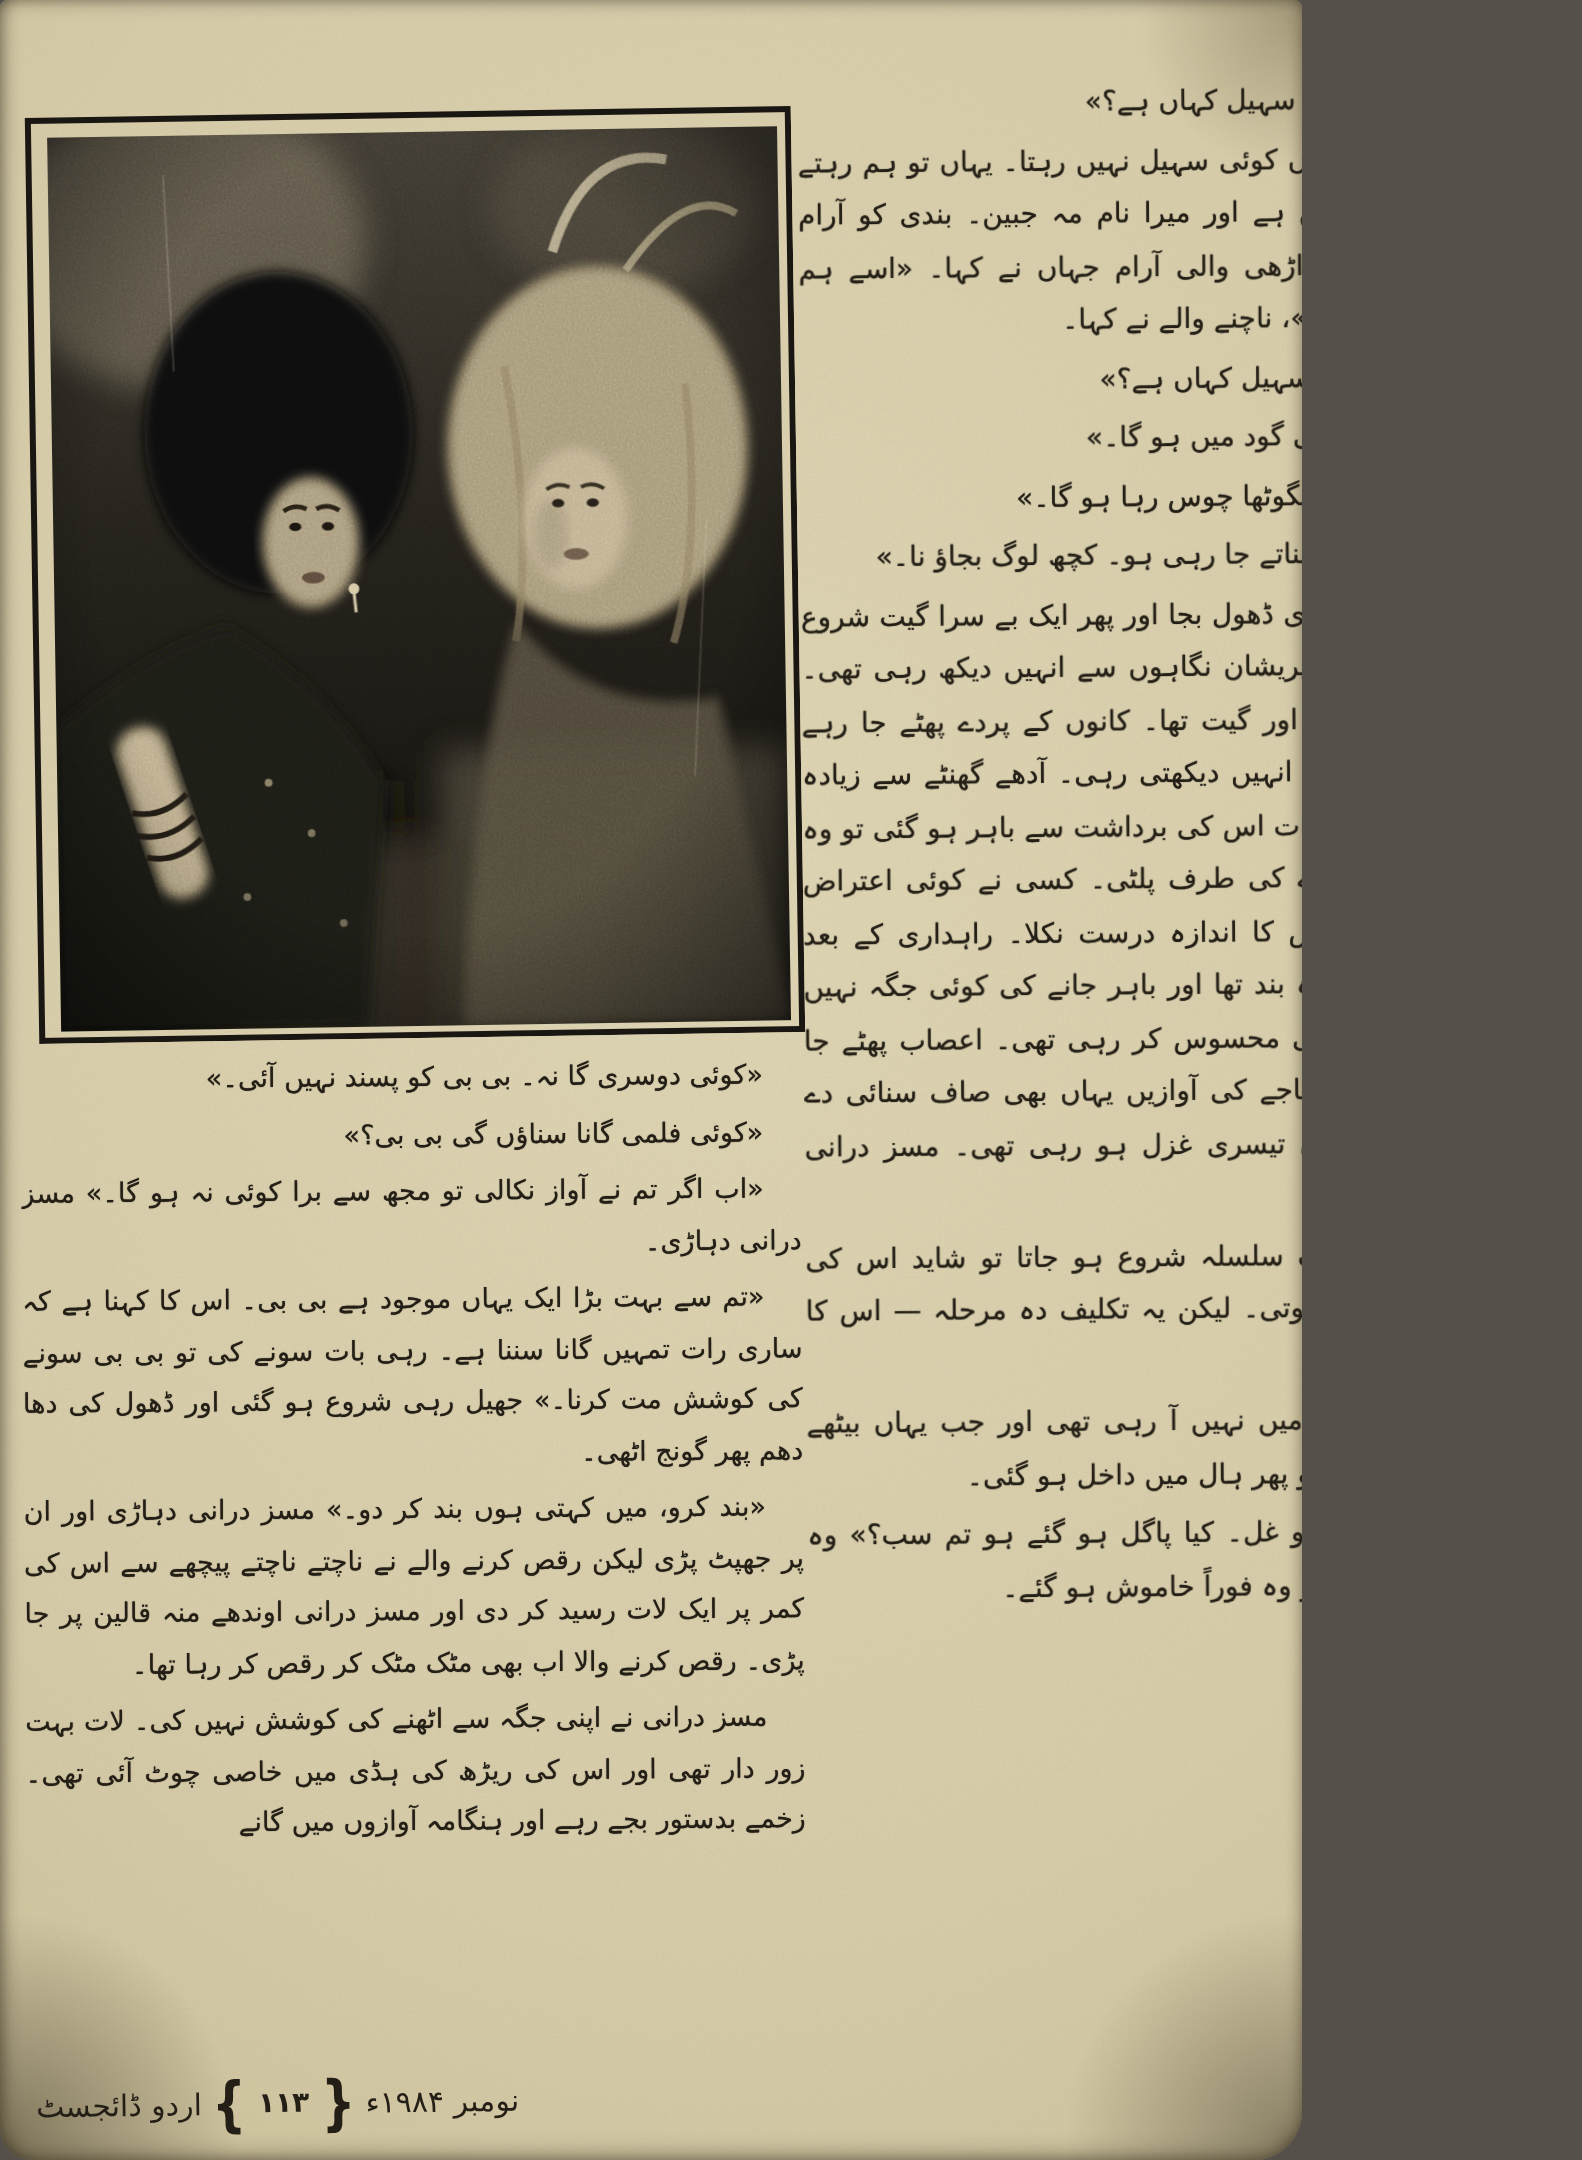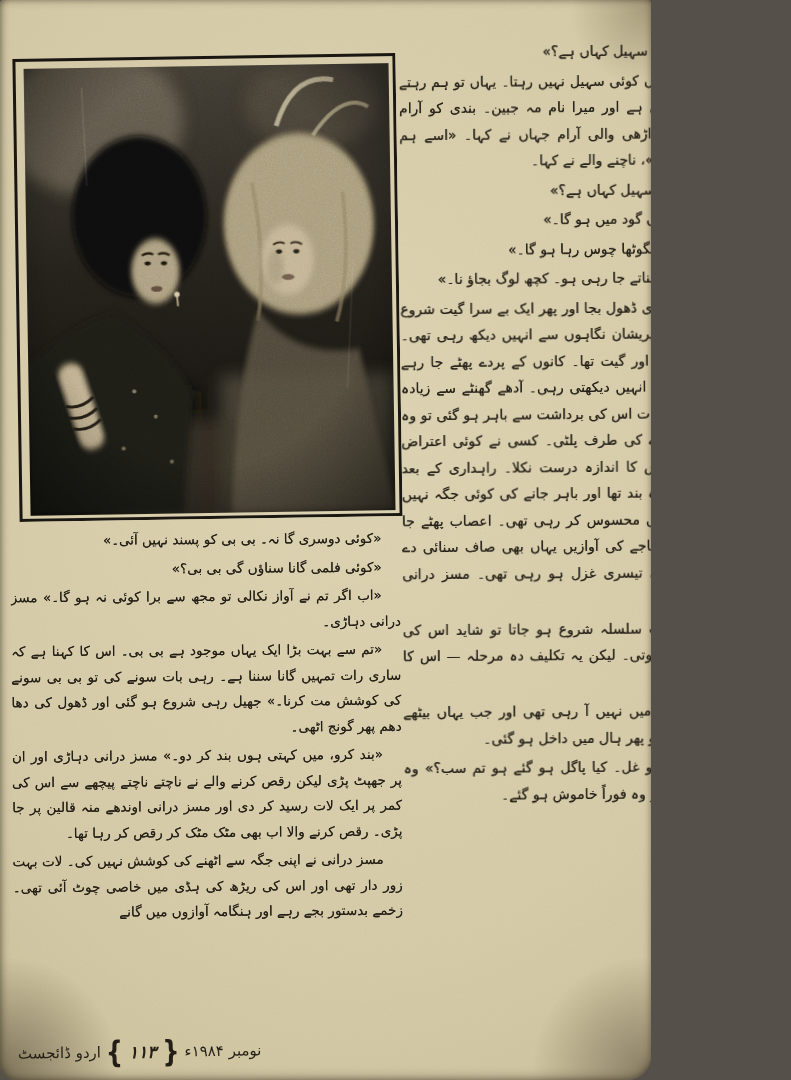--- a/index.html
+++ b/index.html
@@ -18,21 +18,21 @@
   .photo{width:100%;height:100%;display:block;background:#17150f;}
   .col{position:absolute;direction:rtl;text-align:justify;color:#241f16;overflow:hidden;
     text-shadow:0 0 .5px rgba(36,31,22,.85);}
   .col-right{left:402px;top:38px;width:376px;height:992px;font-size:14px;line-height:26.5px;transform:rotate(-0.4deg);}
   .col-left{left:12px;top:527px;width:390px;height:500px;font-size:13.5px;line-height:25.5px;transform:rotate(-0.4deg);}
   p.para{margin:0 0 3px;text-indent:1.4em;}
   .footer{position:absolute;left:18px;bottom:16px;display:flex;align-items:center;gap:5px;
     color:#241f16;font-size:15px;transform:rotate(-0.8deg);direction:ltr;}
   .footer .rtl{direction:rtl;}
   .brace{font-size:24px;line-height:1;transform:scaleY(1.25);font-weight:bold;}
-  .pagenum{font-size:17px;font-weight:bold;padding:0 1px;font-style:italic;}
+  .pagenum{font-size:14px;font-weight:bold;padding:0 1px;}
 </style>
 </head>
 <body>
 
 <div class="canvas">
   <div class="page">
 
     <div class="photo-frame">
       <svg class="photo" viewBox="0 0 380 455" preserveAspectRatio="none" xmlns="http://www.w3.org/2000/svg">
         <defs>

